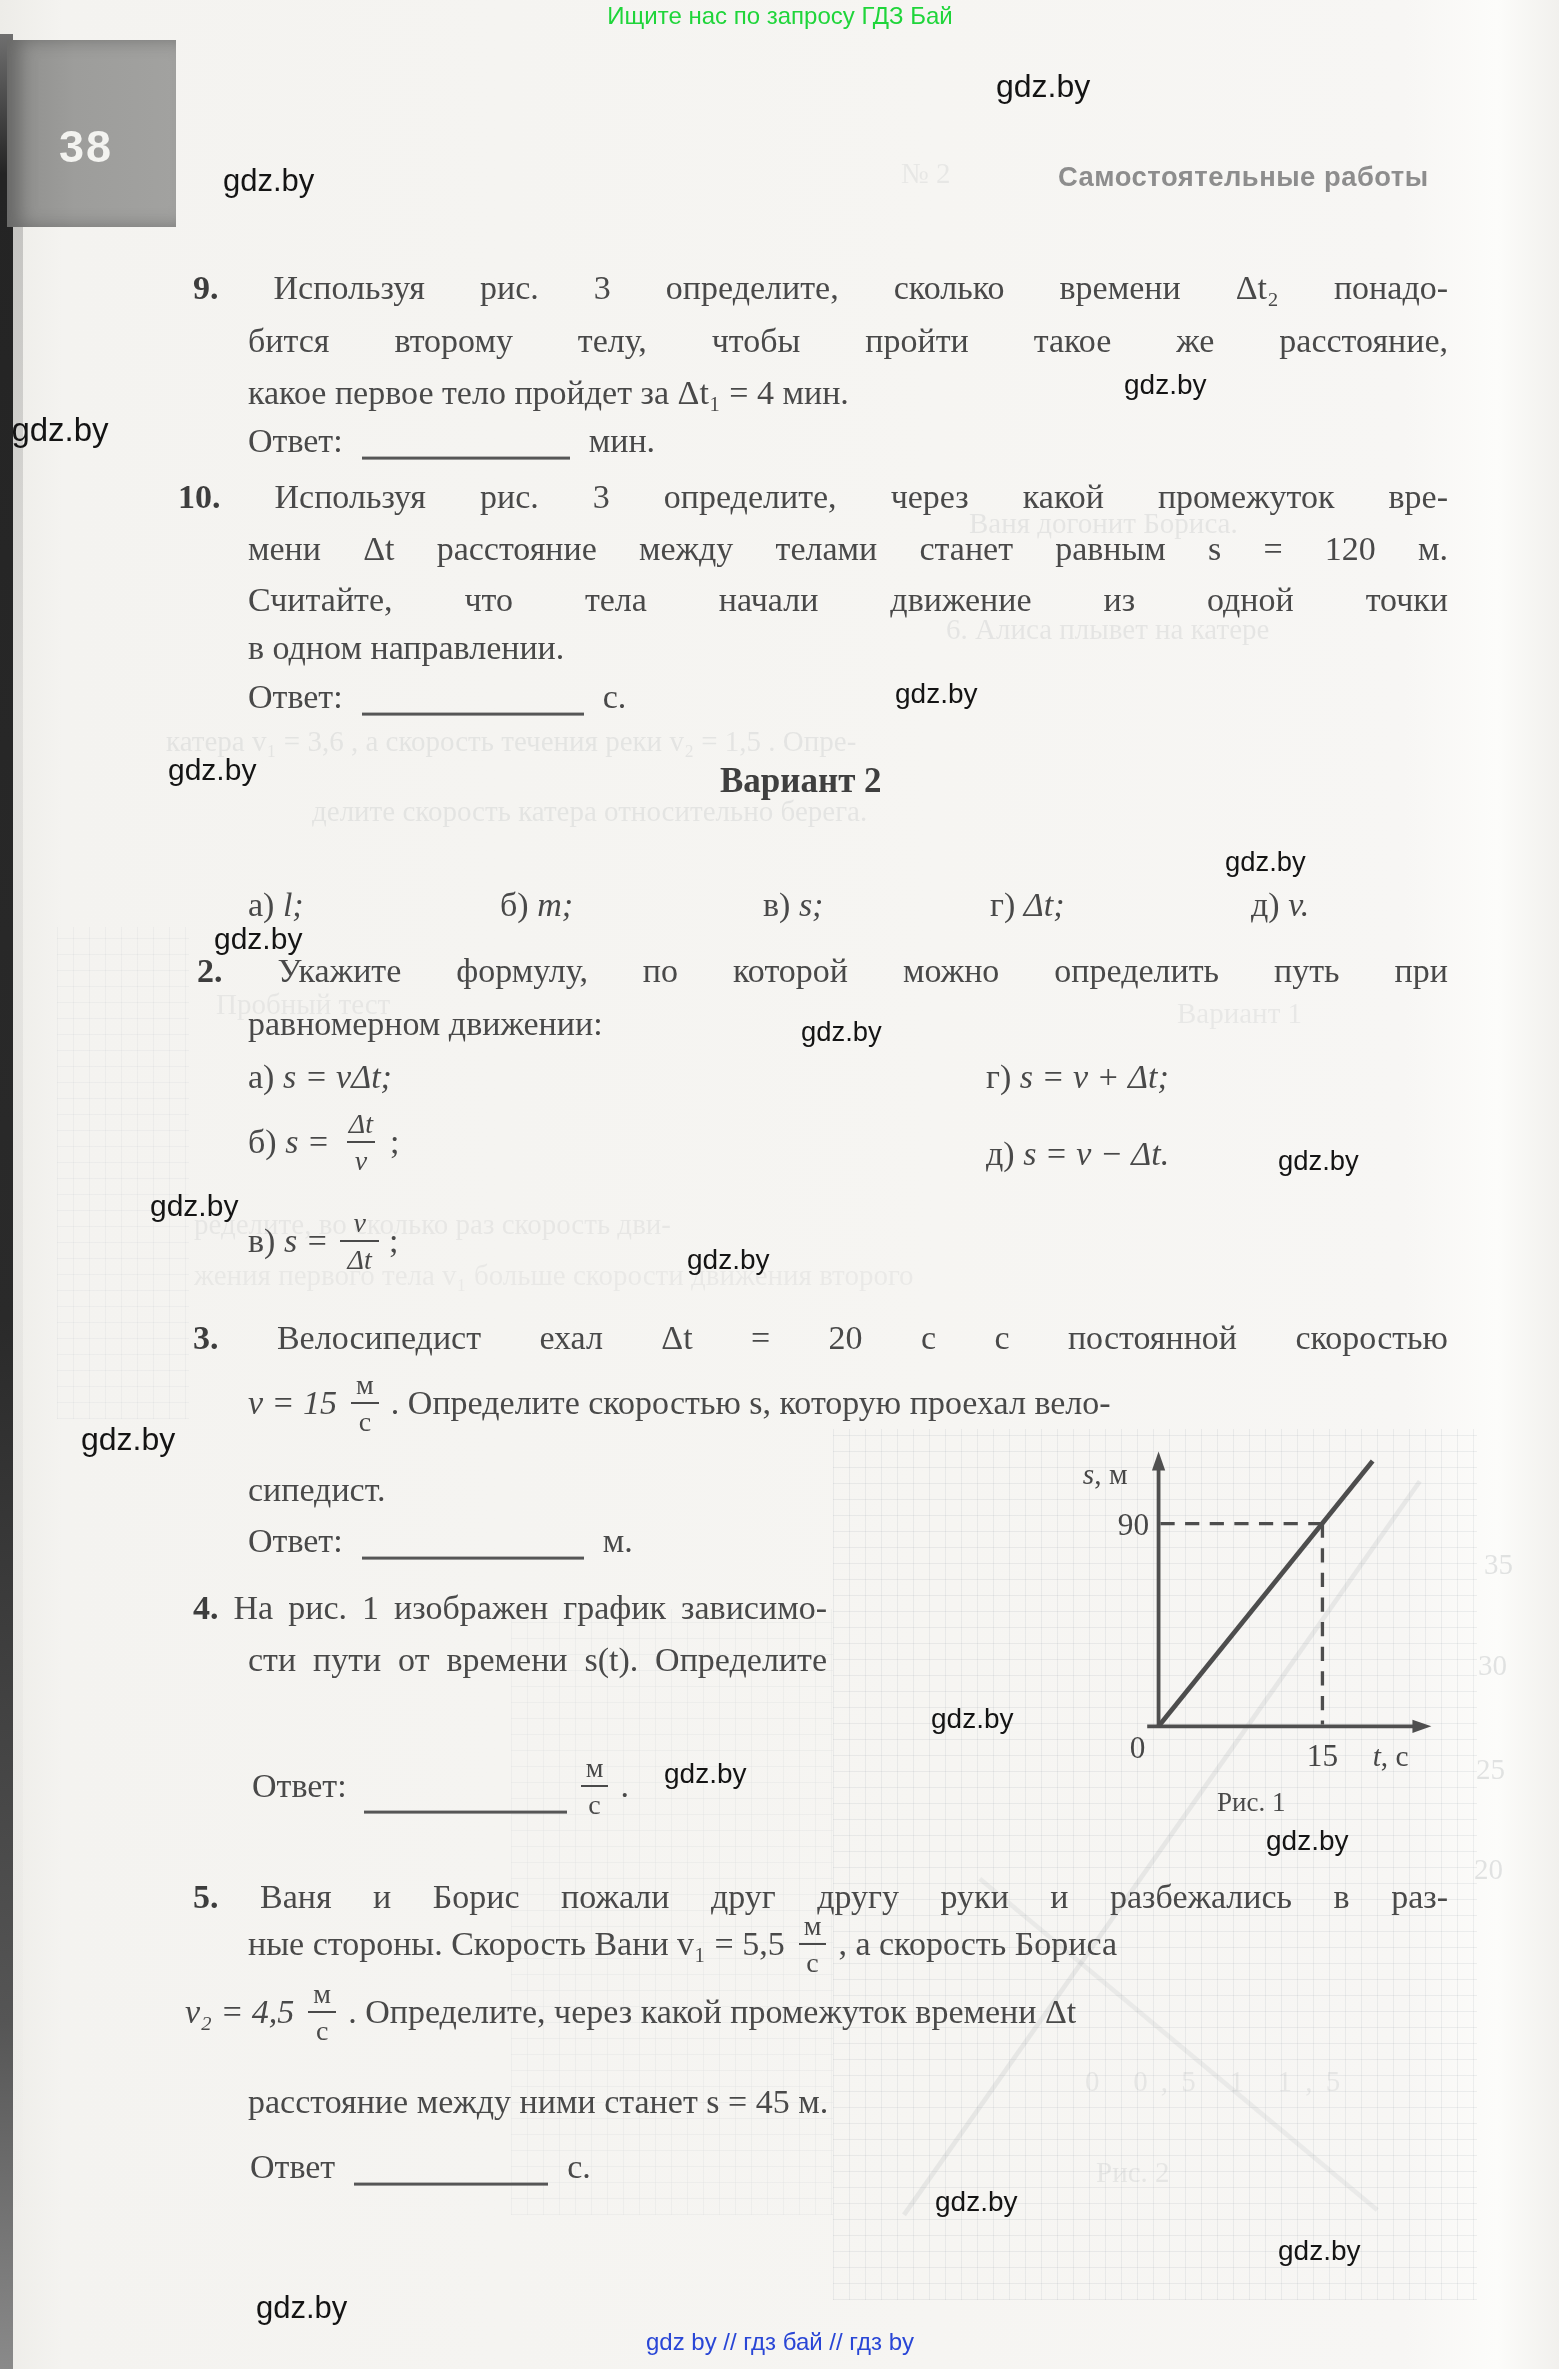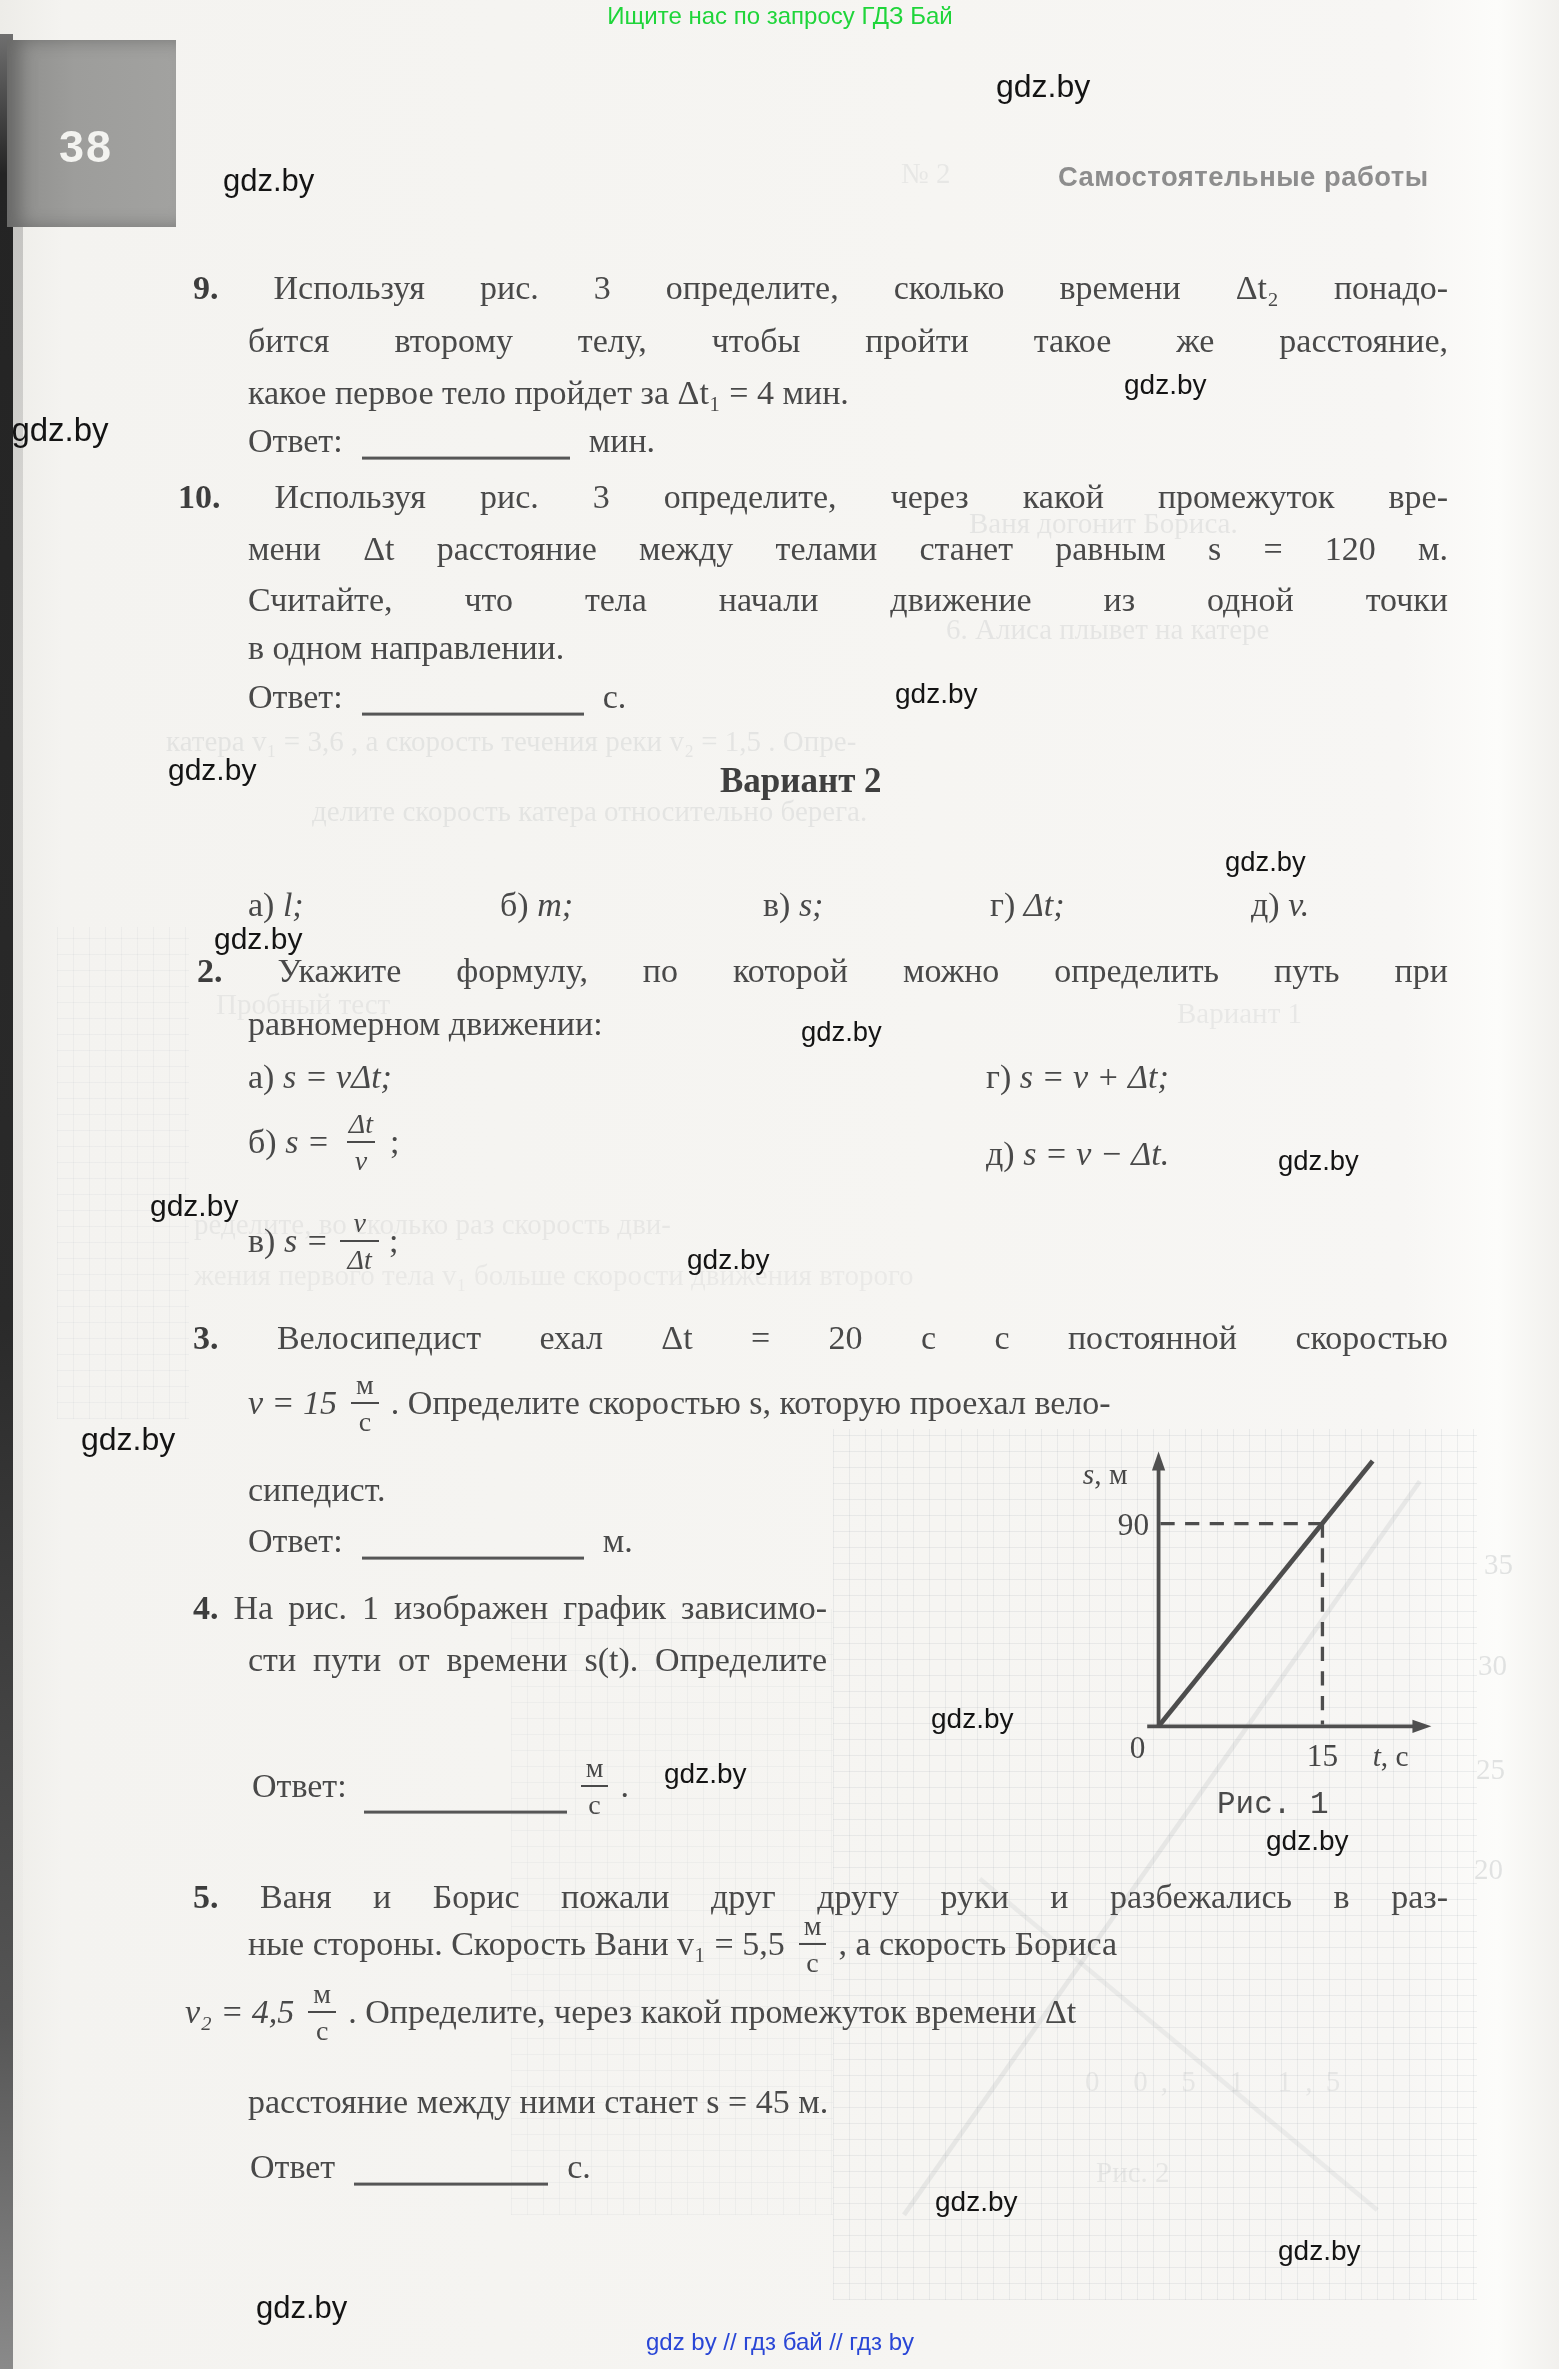--- a/index.html
+++ b/index.html
@@ -55,21 +55,21 @@
   .p2a{left:248px;top:1055px}.p2g{left:986px;top:1055px}
   .p2b{left:248px;top:1109px}.p2d{left:986px;top:1132px}.p2v{left:248px;top:1208px}
   .p3l1{left:193px;top:1316px;width:1255px}.p3l2{left:248px;top:1370px}
   .p3l3{left:248px;top:1468px}.p3ans{left:248px;top:1522px}
   .p4l1{left:193px;top:1586px;width:634px}.p4l2{left:248px;top:1638px;width:579px}
   .p4l3{left:248px;top:1691px}.p4ans{left:252px;top:1753px}
   .p5l1{left:193px;top:1875px;width:1255px}.p5l2{left:248px;top:1911px}
   .p5l3{left:185px;top:1979px}.p5l4{left:248px;top:2080px}.p5ans{left:250px;top:2148px}
   
   .fig{position:absolute;left:1060px;top:1444px;}
-  .figcap{position:absolute;left:1217px;top:1787px;font-size:31px;color:#4a4a4a;font-family:Liberation Mono, monospace;}
+  .figcap{position:absolute;left:1217px;top:1787px;font-size:27px;color:#4a4a4a;}
   
   .bt{position:absolute;color:#858b90;opacity:.15;font-size:29px;white-space:nowrap;filter:blur(0.6px);}
   .bt0{left:969px;top:507px}.bt1{left:946px;top:613px}.bt2{left:166px;top:725px}
   .bt3{left:312px;top:795px}.bt4{left:216px;top:988px;opacity:.12}.bt5{left:1177px;top:997px;opacity:.12}
   .bt6{left:901px;top:157px;opacity:.12}.bt7{left:1484px;top:1548px;opacity:.22}
   .bt8{left:1478px;top:1649px;opacity:.22}.bt9{left:1476px;top:1753px;opacity:.22}
   .bt10{left:1474px;top:1853px;opacity:.22}.bt11{left:1085px;top:2065px;letter-spacing:13.2px;opacity:.14}
   .bt12{left:1096px;top:2156px;opacity:.14}.bt13{left:194px;top:1208px;opacity:.12}
   .bt14{left:194px;top:1259px;opacity:.10}
   .grid{position:absolute;pointer-events:none;

